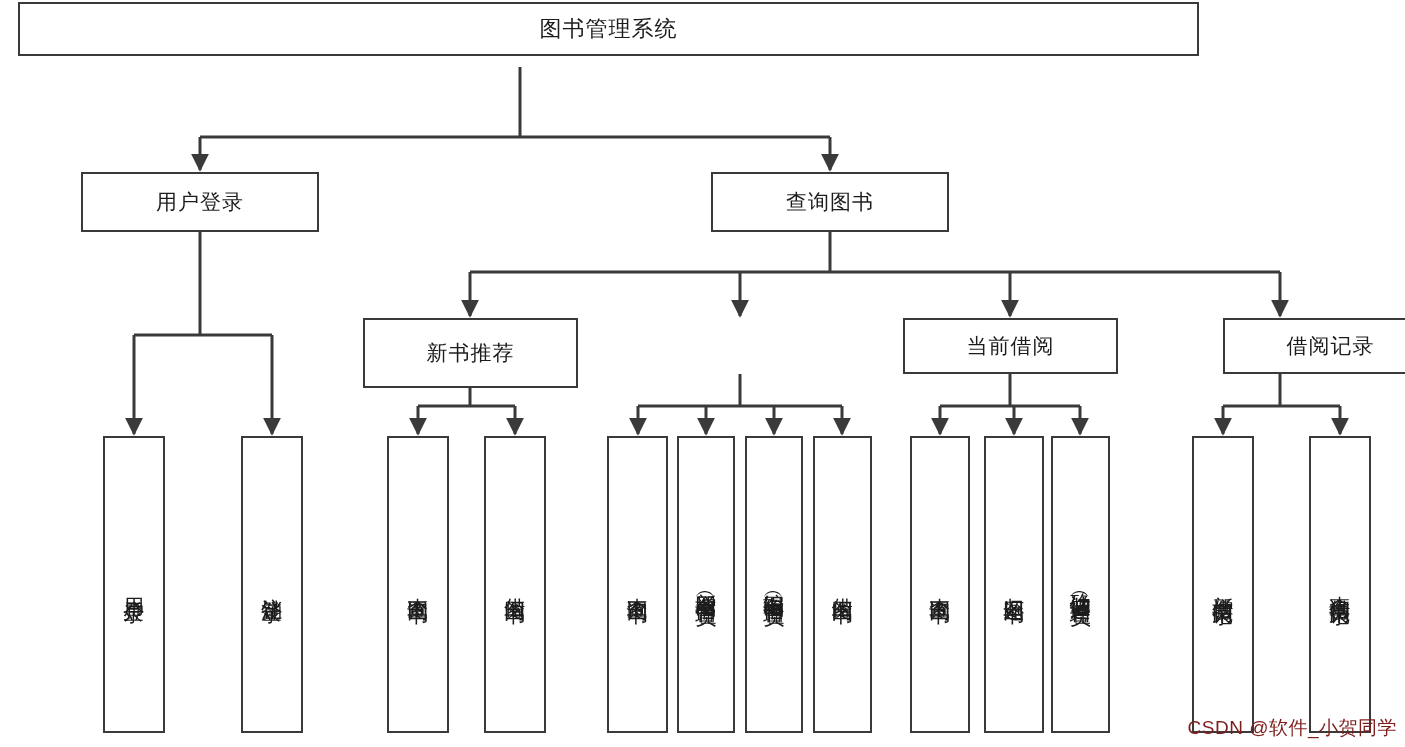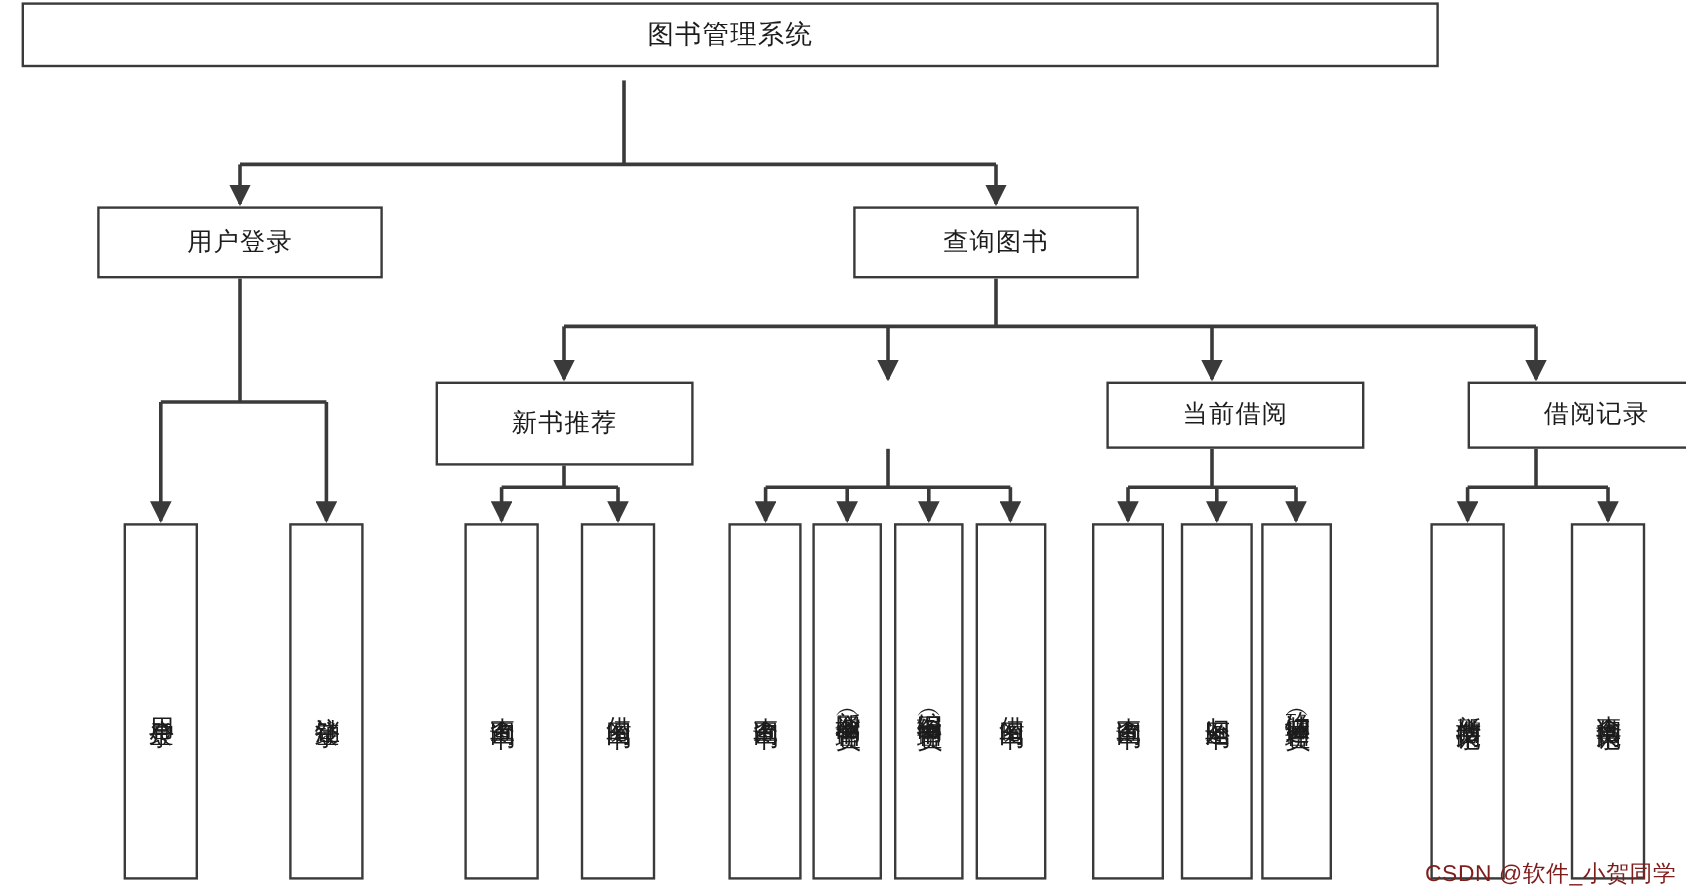--- a/index.html
+++ b/index.html
@@ -130,21 +130,21 @@
   <div class="node h" style="left:81px; top:172px; width:238px; height:60px;">
     <span>用户登录</span>
   </div>
   <div class="node h" style="left:711px; top:172px; width:238px; height:60px;">
     <span>查询图书</span>
   </div>
 
   <div class="node h" style="left:363px; top:318px; width:215px; height:70px;">
     <span>新书推荐</span>
   </div>
-  <div class="node h" style="left:903px; top:318px; width:215px; height:56px;margin-left:19px;">
+  <div class="node h" style="left:903px; top:318px; width:215px; height:56px;">
     <span>当前借阅</span>
   </div>
   <div class="node h" style="left:1223px; top:318px; width:215px; height:56px;">
     <span>借阅记录</span>
   </div>
 
   <div class="node v" style="left:103px; top:436px; width:62px; height:297px;">
     <span class="vlabel">用户登录</span>
   </div>
   <div class="node v" style="left:241px; top:436px; width:62px; height:297px;">

